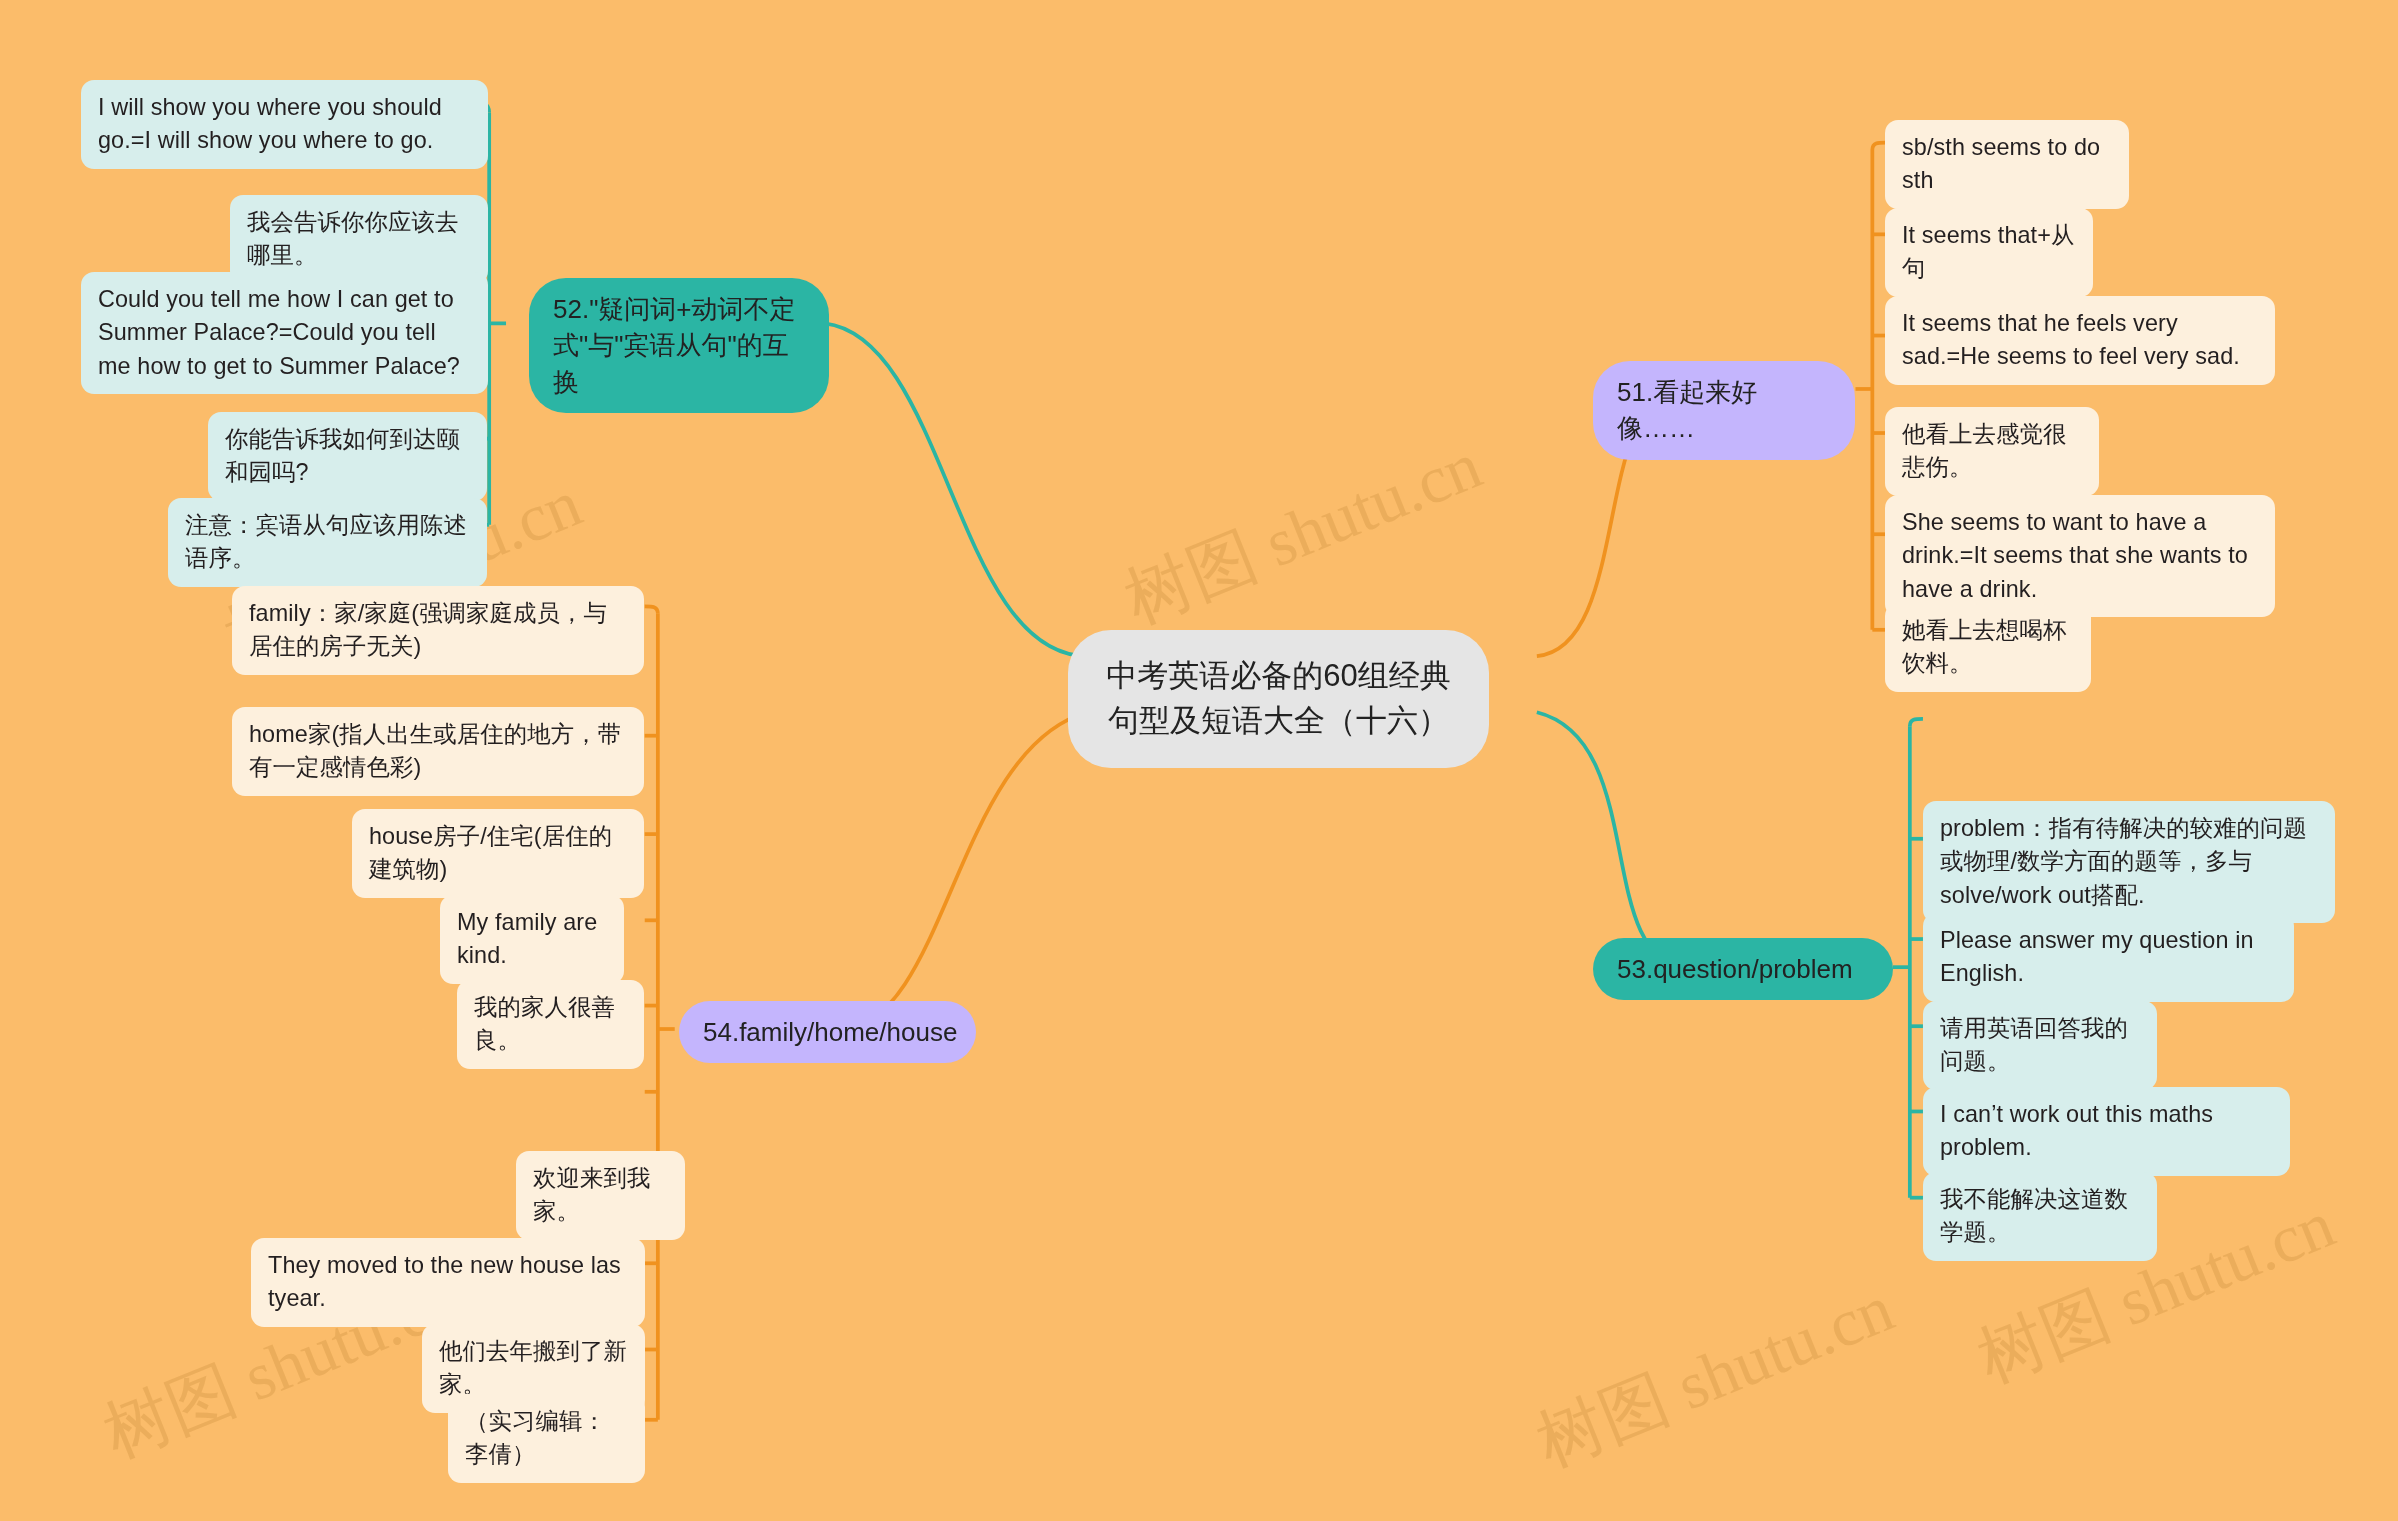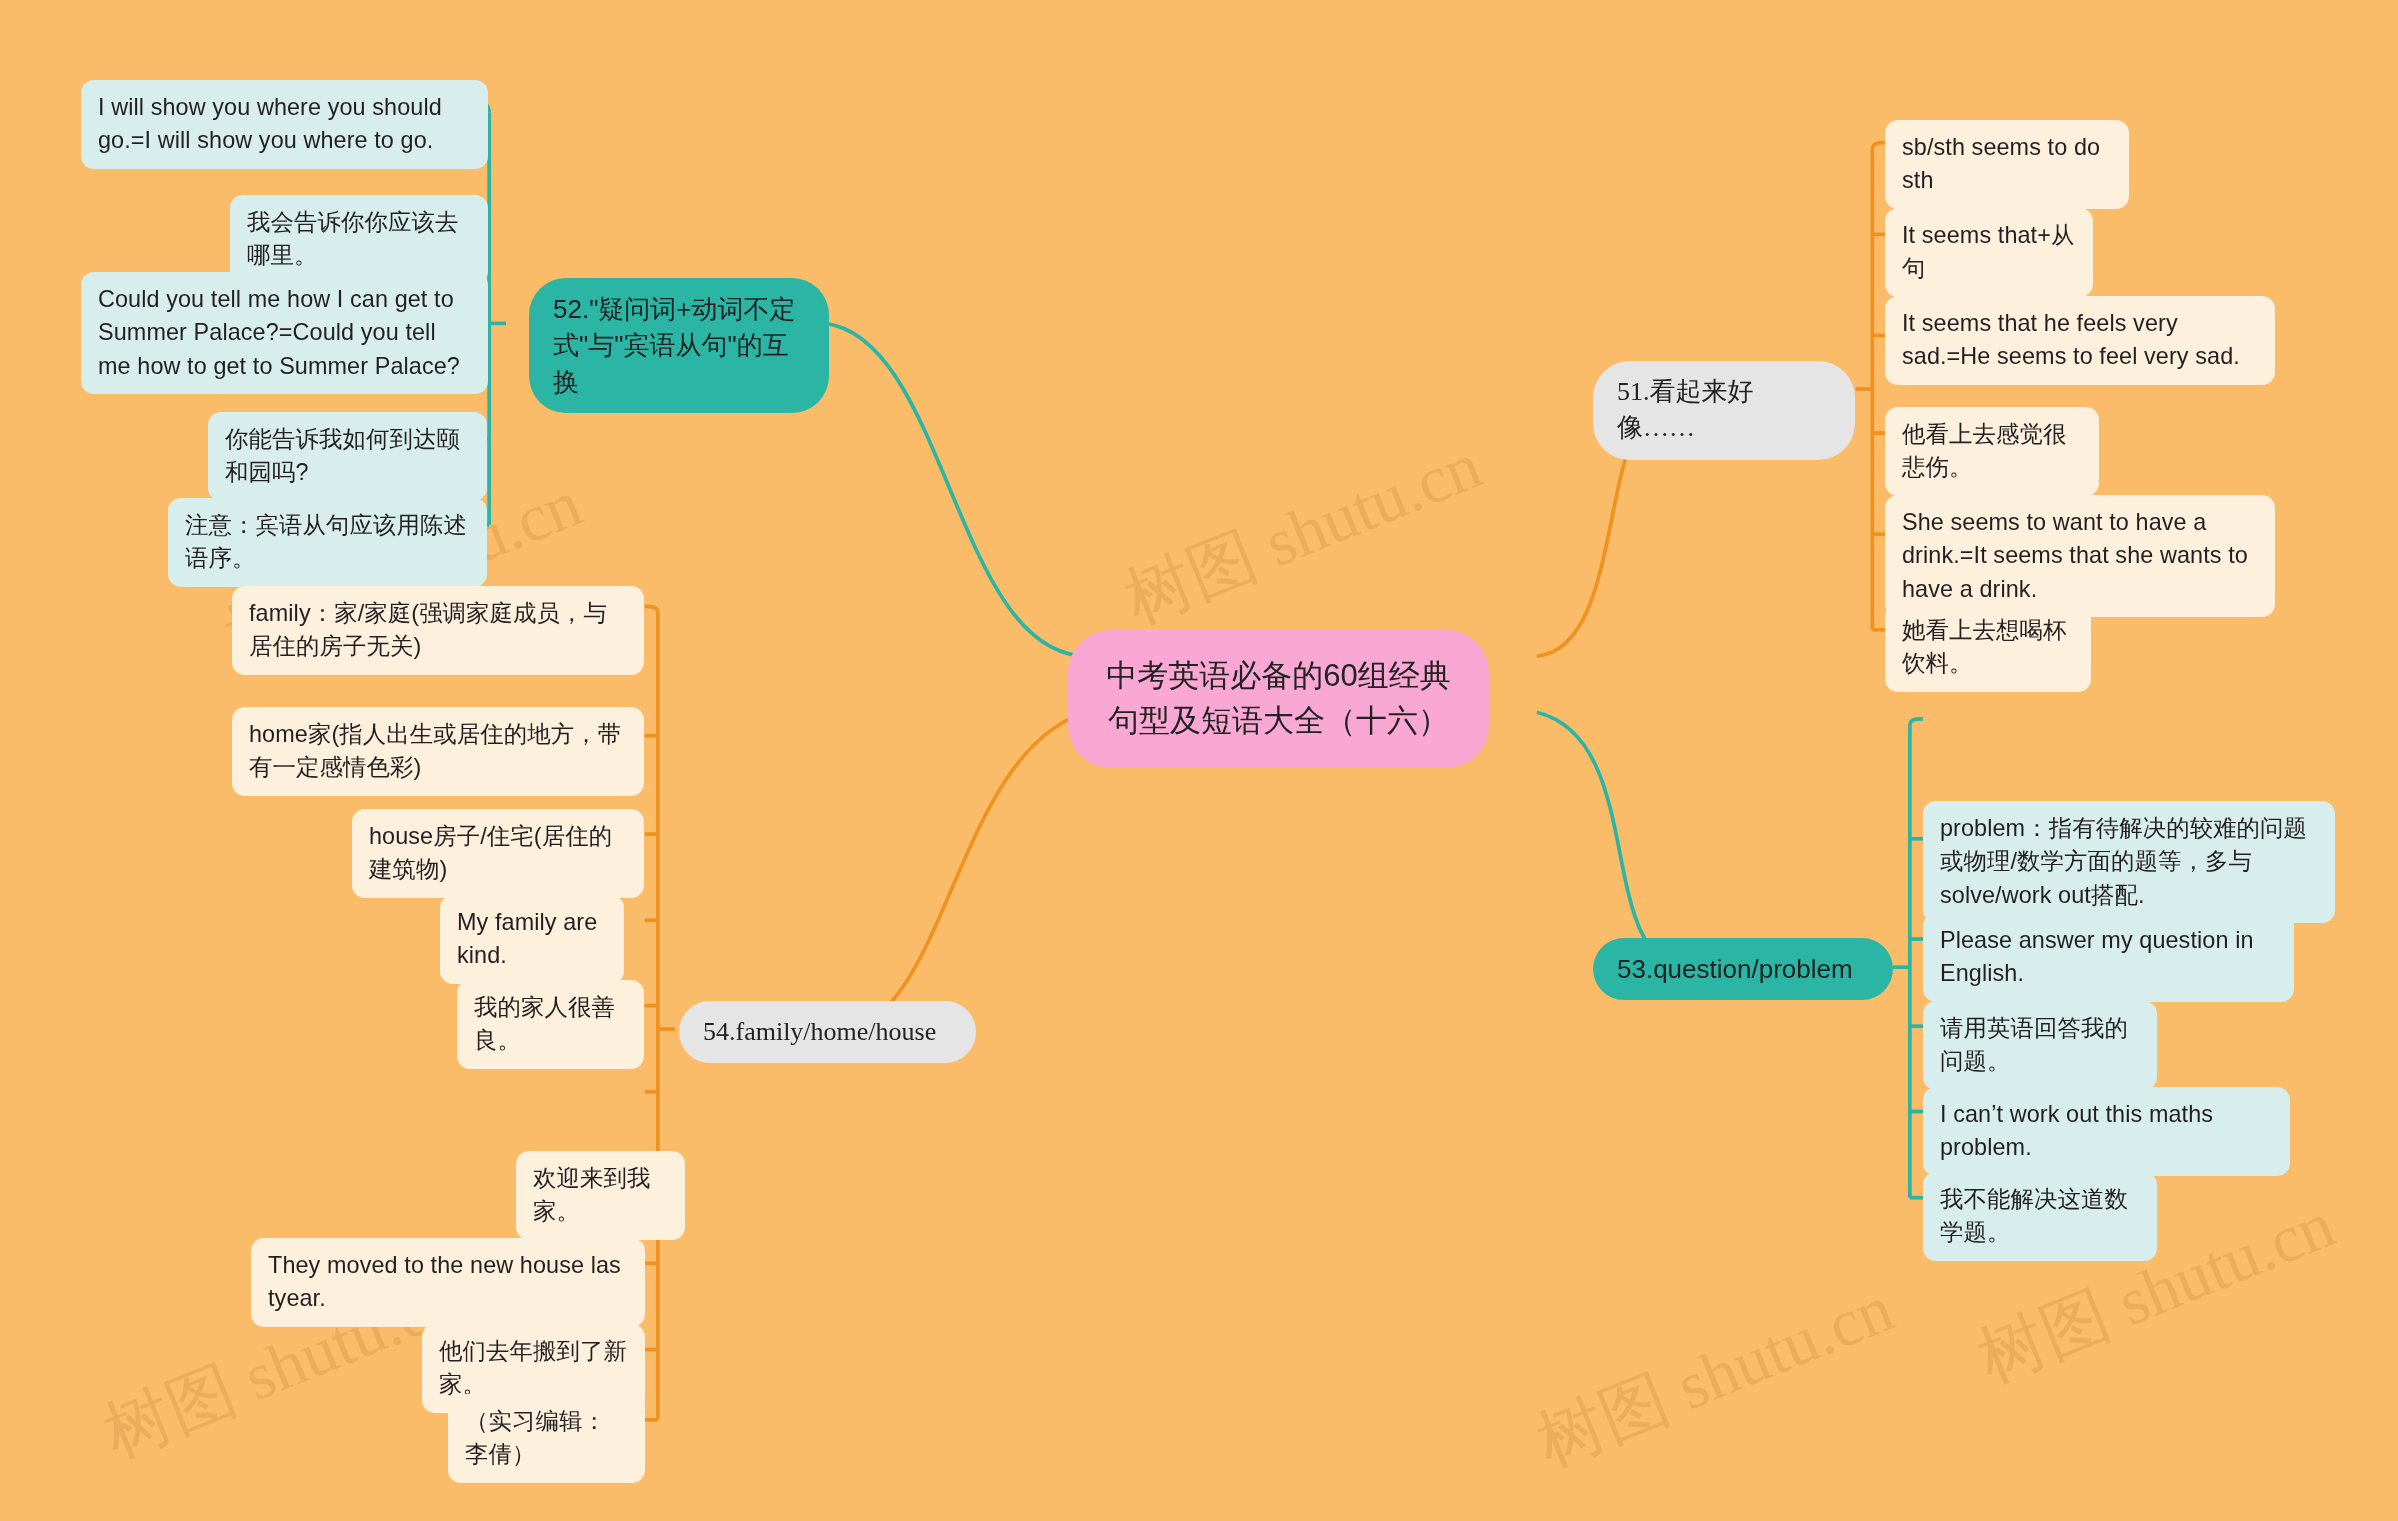--- a/index.html
+++ b/index.html
@@ -39,39 +39,39 @@
     padding: 11.2px 17px;
     font-size: 23.4px;
     line-height: 1.42;
     color: #231f20;
     letter-spacing: 0.1px;
   }
   .node.cyan  { background: #d7eeec; }
   .node.cream { background: #fdf0dd; }
   .root {
     position: absolute;
-    background: #f9a8d4;
+    background: #e5e5e5;
     border-radius: 43px;
     padding: 24px 37px;
     font-size: 31px;
     line-height: 1.45;
     color: #222;
     text-align: center;
   }
   .branch {
     position: absolute;
     box-sizing: border-box;
     border-radius: 37px;
     padding: 13px 24px;
     font-size: 26px;
     line-height: 1.4;
     color: #222;
   }
   .branch.teal   { background: #2bb5a4; }
-  .branch.orange { background: #e5e5e5; font-family: Liberation Serif, serif; }
+  .branch.orange { background: #c4b5fd; }
 </style>
 </head>
 <body>
 
 <div id="canvas">
 
   <div class="wm" style="left:215px; top:525px;">树图 shutu.cn</div>
   <div class="wm" style="left:1115px; top:487px;">树图 shutu.cn</div>
   <div class="wm" style="left:94px; top:1321px;">树图 shutu.cn</div>
   <div class="wm" style="left:1527px; top:1330px;">树图 shutu.cn</div>

